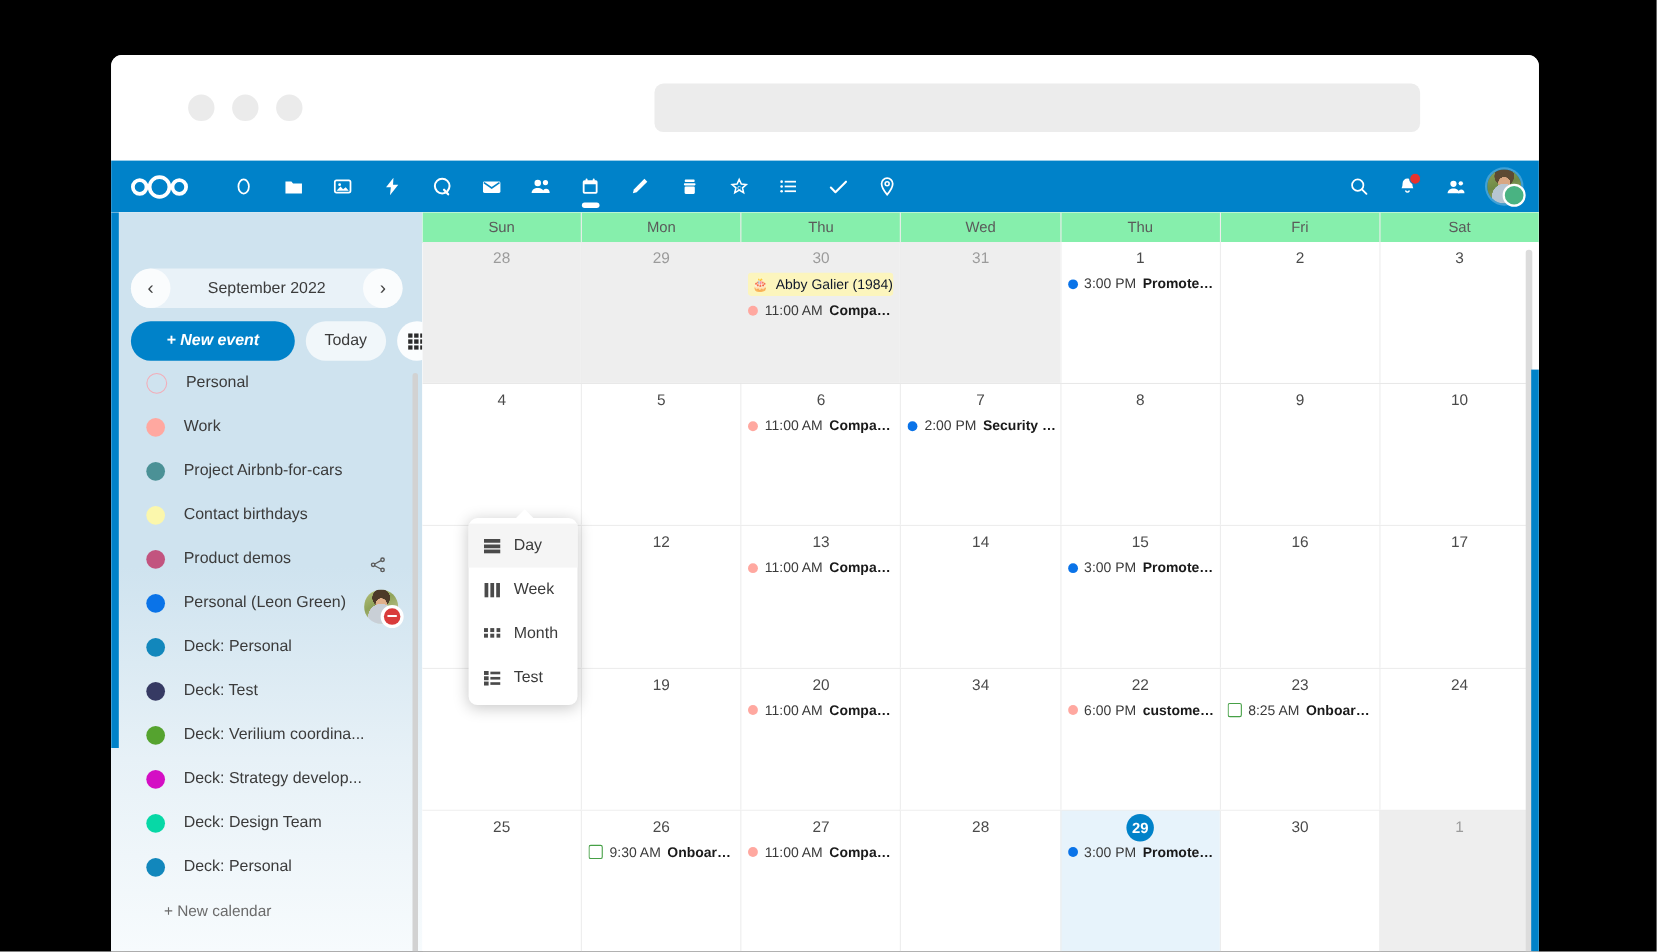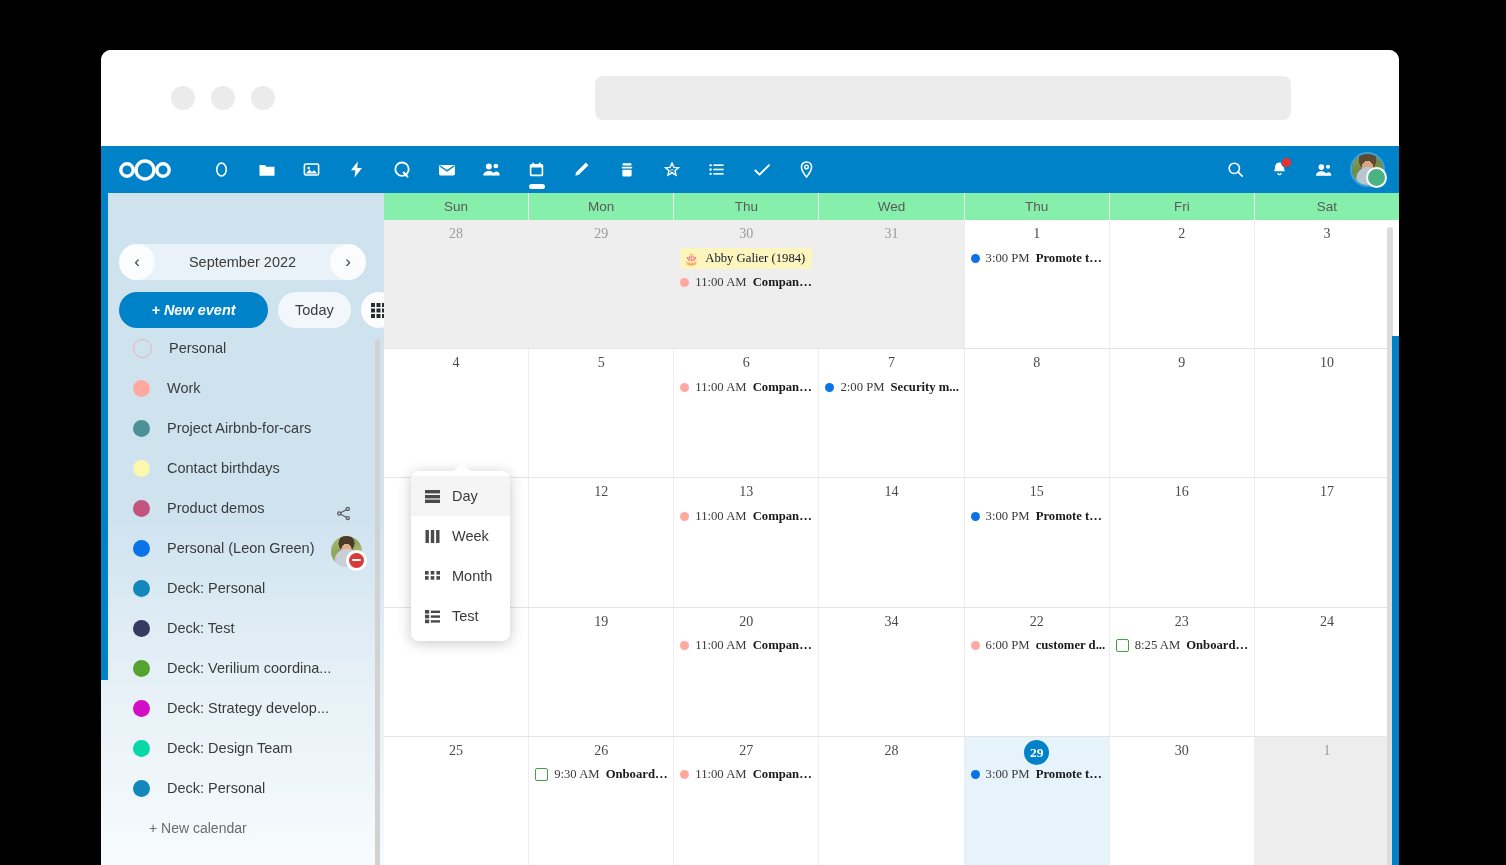--- a/index.html
+++ b/index.html
@@ -133,21 +133,21 @@
   }
   .side-avatar .dnd i::after{
     content:"";position:absolute;left:2.6px;top:6px;width:9.5px;height:2.4px;background:#fff;border-radius:1px;
   }
   .side-scroll{
     position:absolute;right:4px;top:146px;width:5px;height:645px;background:#d2d2d2;border-radius:3px;
   }
 
   
   .viewmenu{
-    position:absolute;left:310px;top:278px;width:99px;background:#fff;border-radius:8px;
+    position:absolute;left:325px;top:278px;width:99px;background:#fff;border-radius:8px;
     box-shadow:0 2px 14px rgba(0,0,0,.22);padding:5px 0;z-index:40;
   }
   .viewmenu::before{
     content:"";position:absolute;left:42px;top:-8px;width:0;height:0;
     border-left:9px solid transparent;border-right:9px solid transparent;border-bottom:9px solid #fff;
   }
   .vm-item{
     height:40px;display:flex;align-items:center;padding-left:14px;gap:12px;
     font-size:14.5px;color:#3b3b3b;cursor:pointer;
   }
@@ -165,21 +165,20 @@
     flex:1;text-align:center;font-size:13.5px;color:#5a5a5a;line-height:27px;
     border-left:1px solid #ededed;
   }
   .dayhead .dh:first-child{border-left:none;}
   .grid{position:absolute;left:0;top:27px;right:0;bottom:0;display:flex;flex-direction:column;}
   .wrow{flex:1;display:flex;border-bottom:1px solid #e4e4e4;}
   .wrow:last-child{border-bottom:none;}
   .cell{
     flex:1;border-left:1px solid #ededed;position:relative;padding-top:4px;min-width:0;
     background:#fff;
-    font-family:Liberation Serif, serif;
   }
   .cell:first-child{border-left:none;}
   .cell.other{background:#eeeeee;}
   .cell.today{background:#e7f3fb;}
   .daynum{
     text-align:center;font-size:14px;color:#4a4a4a;height:24px;line-height:20px;
   }
   .cell.other .daynum{color:#9b9b9b;}
   .cell.today .daynum{display:flex;align-items:center;justify-content:center;}
   .today-pill{

